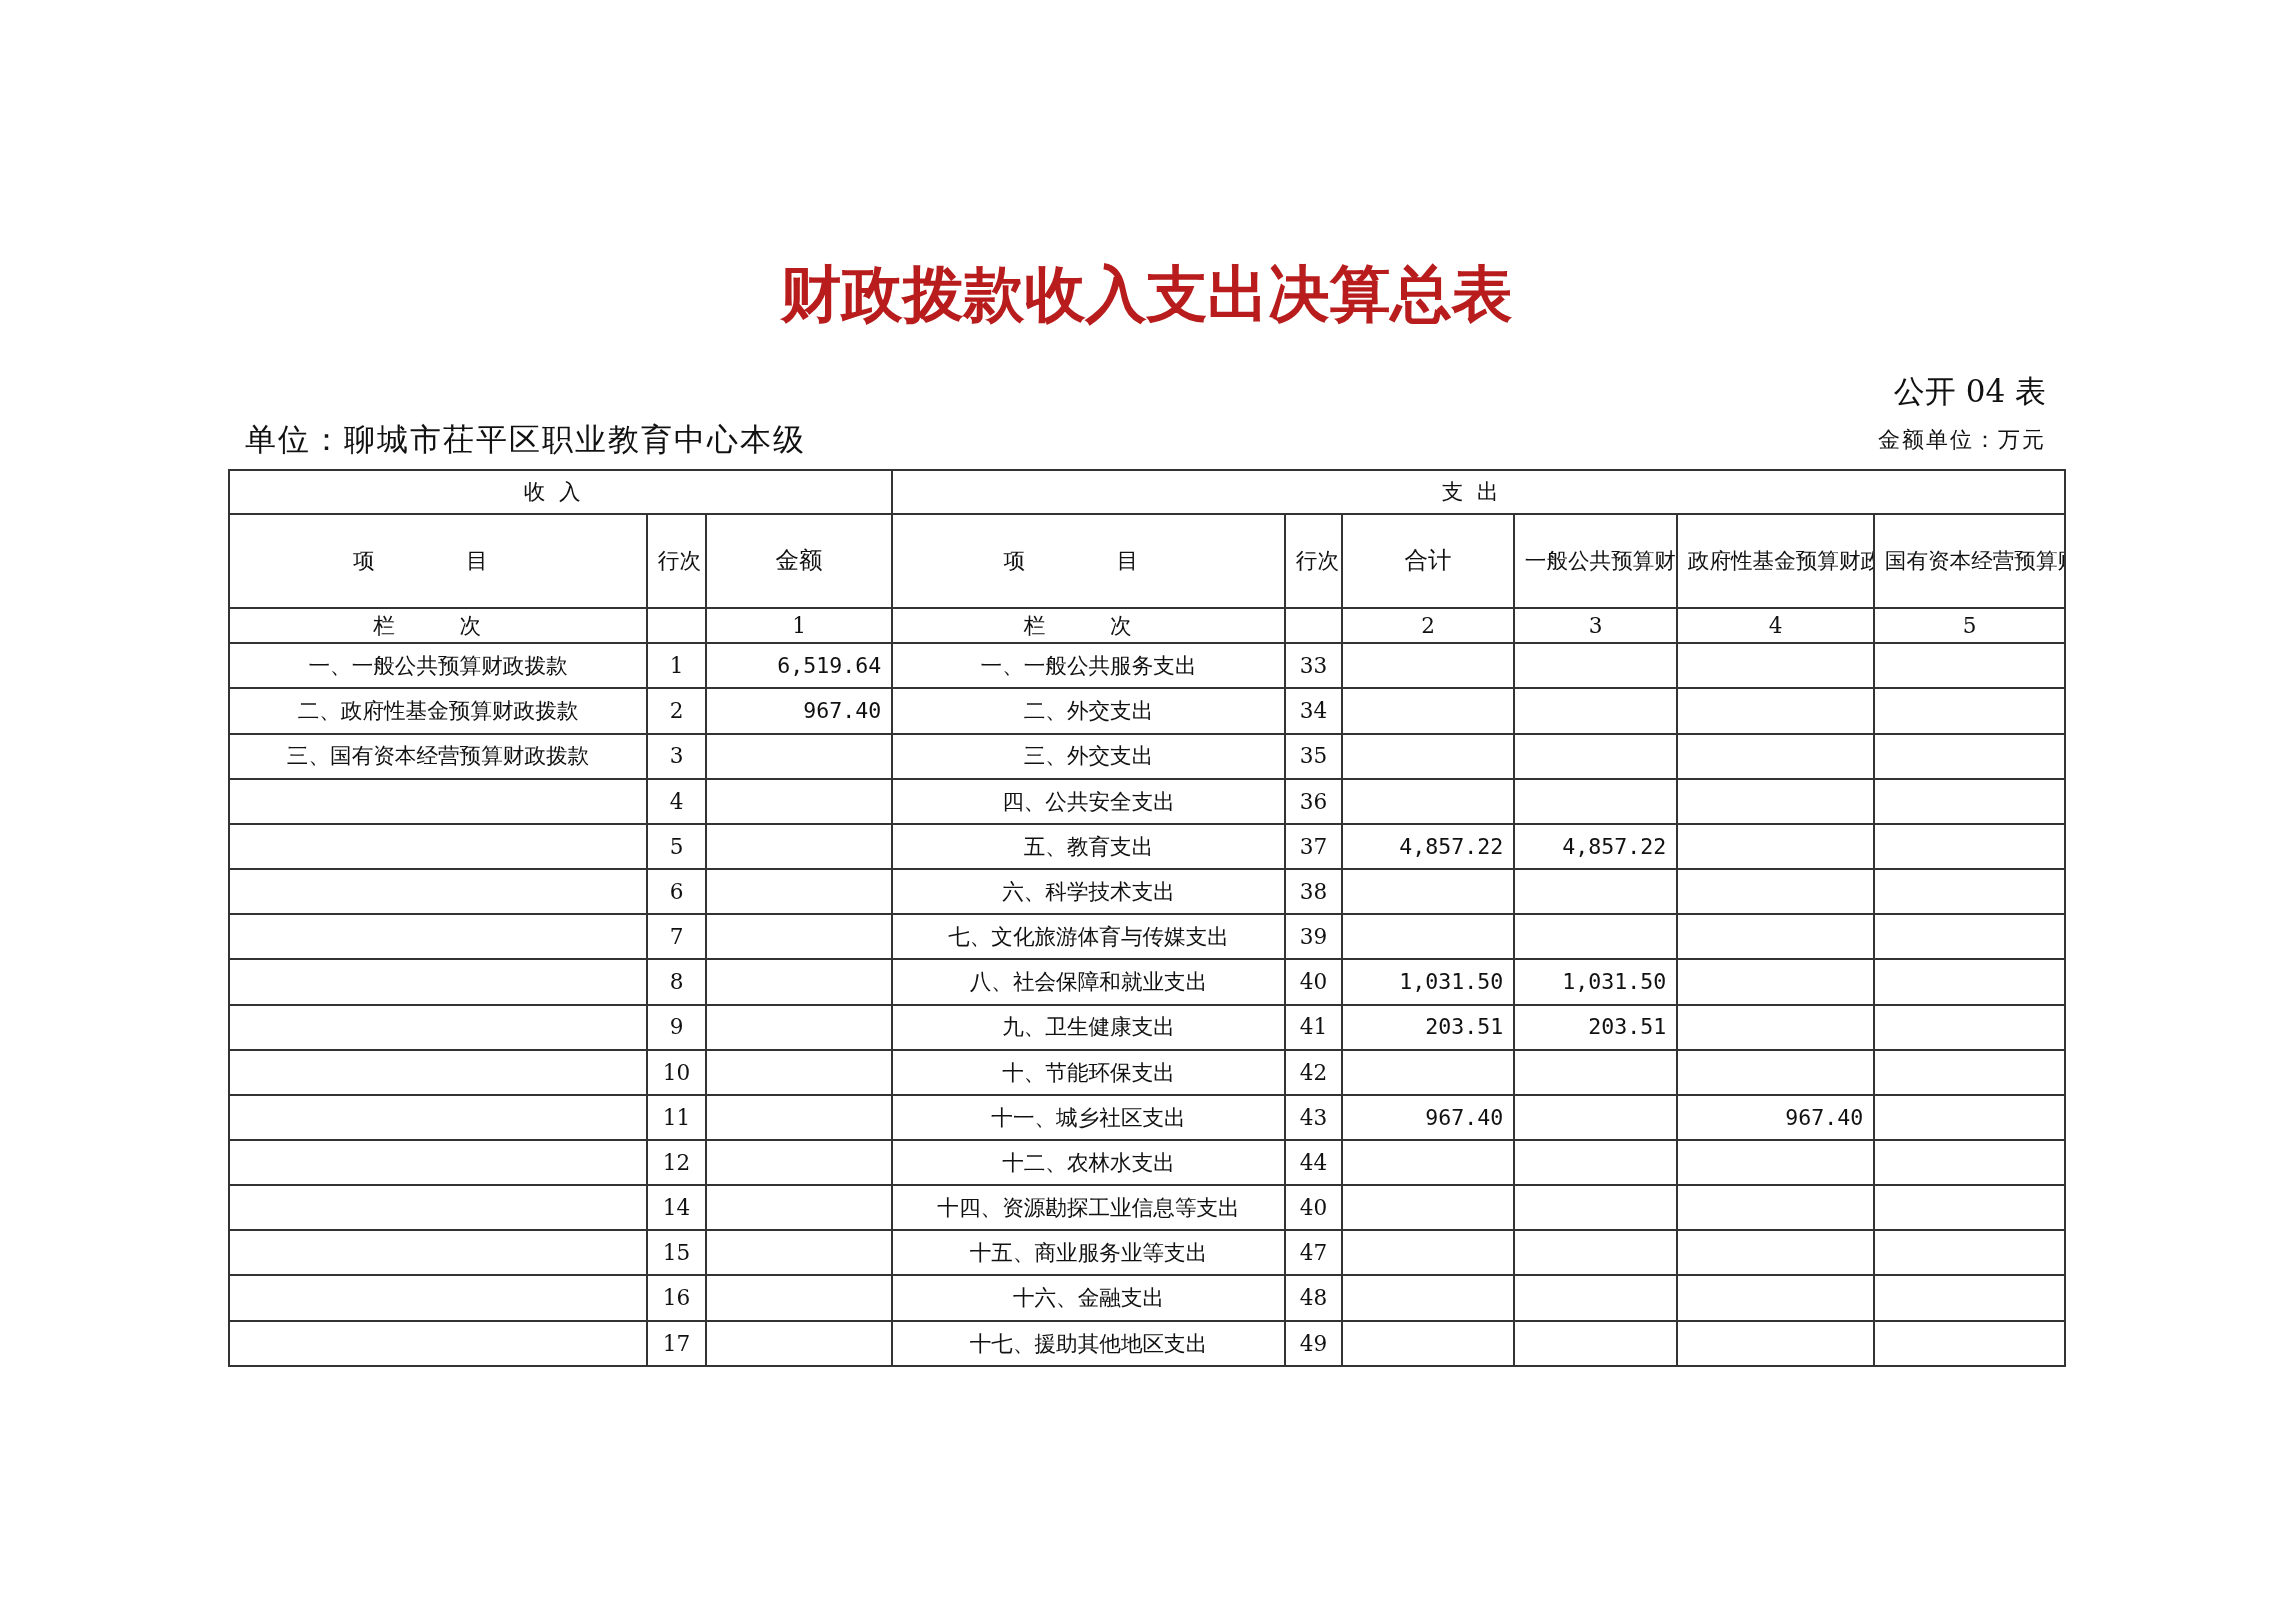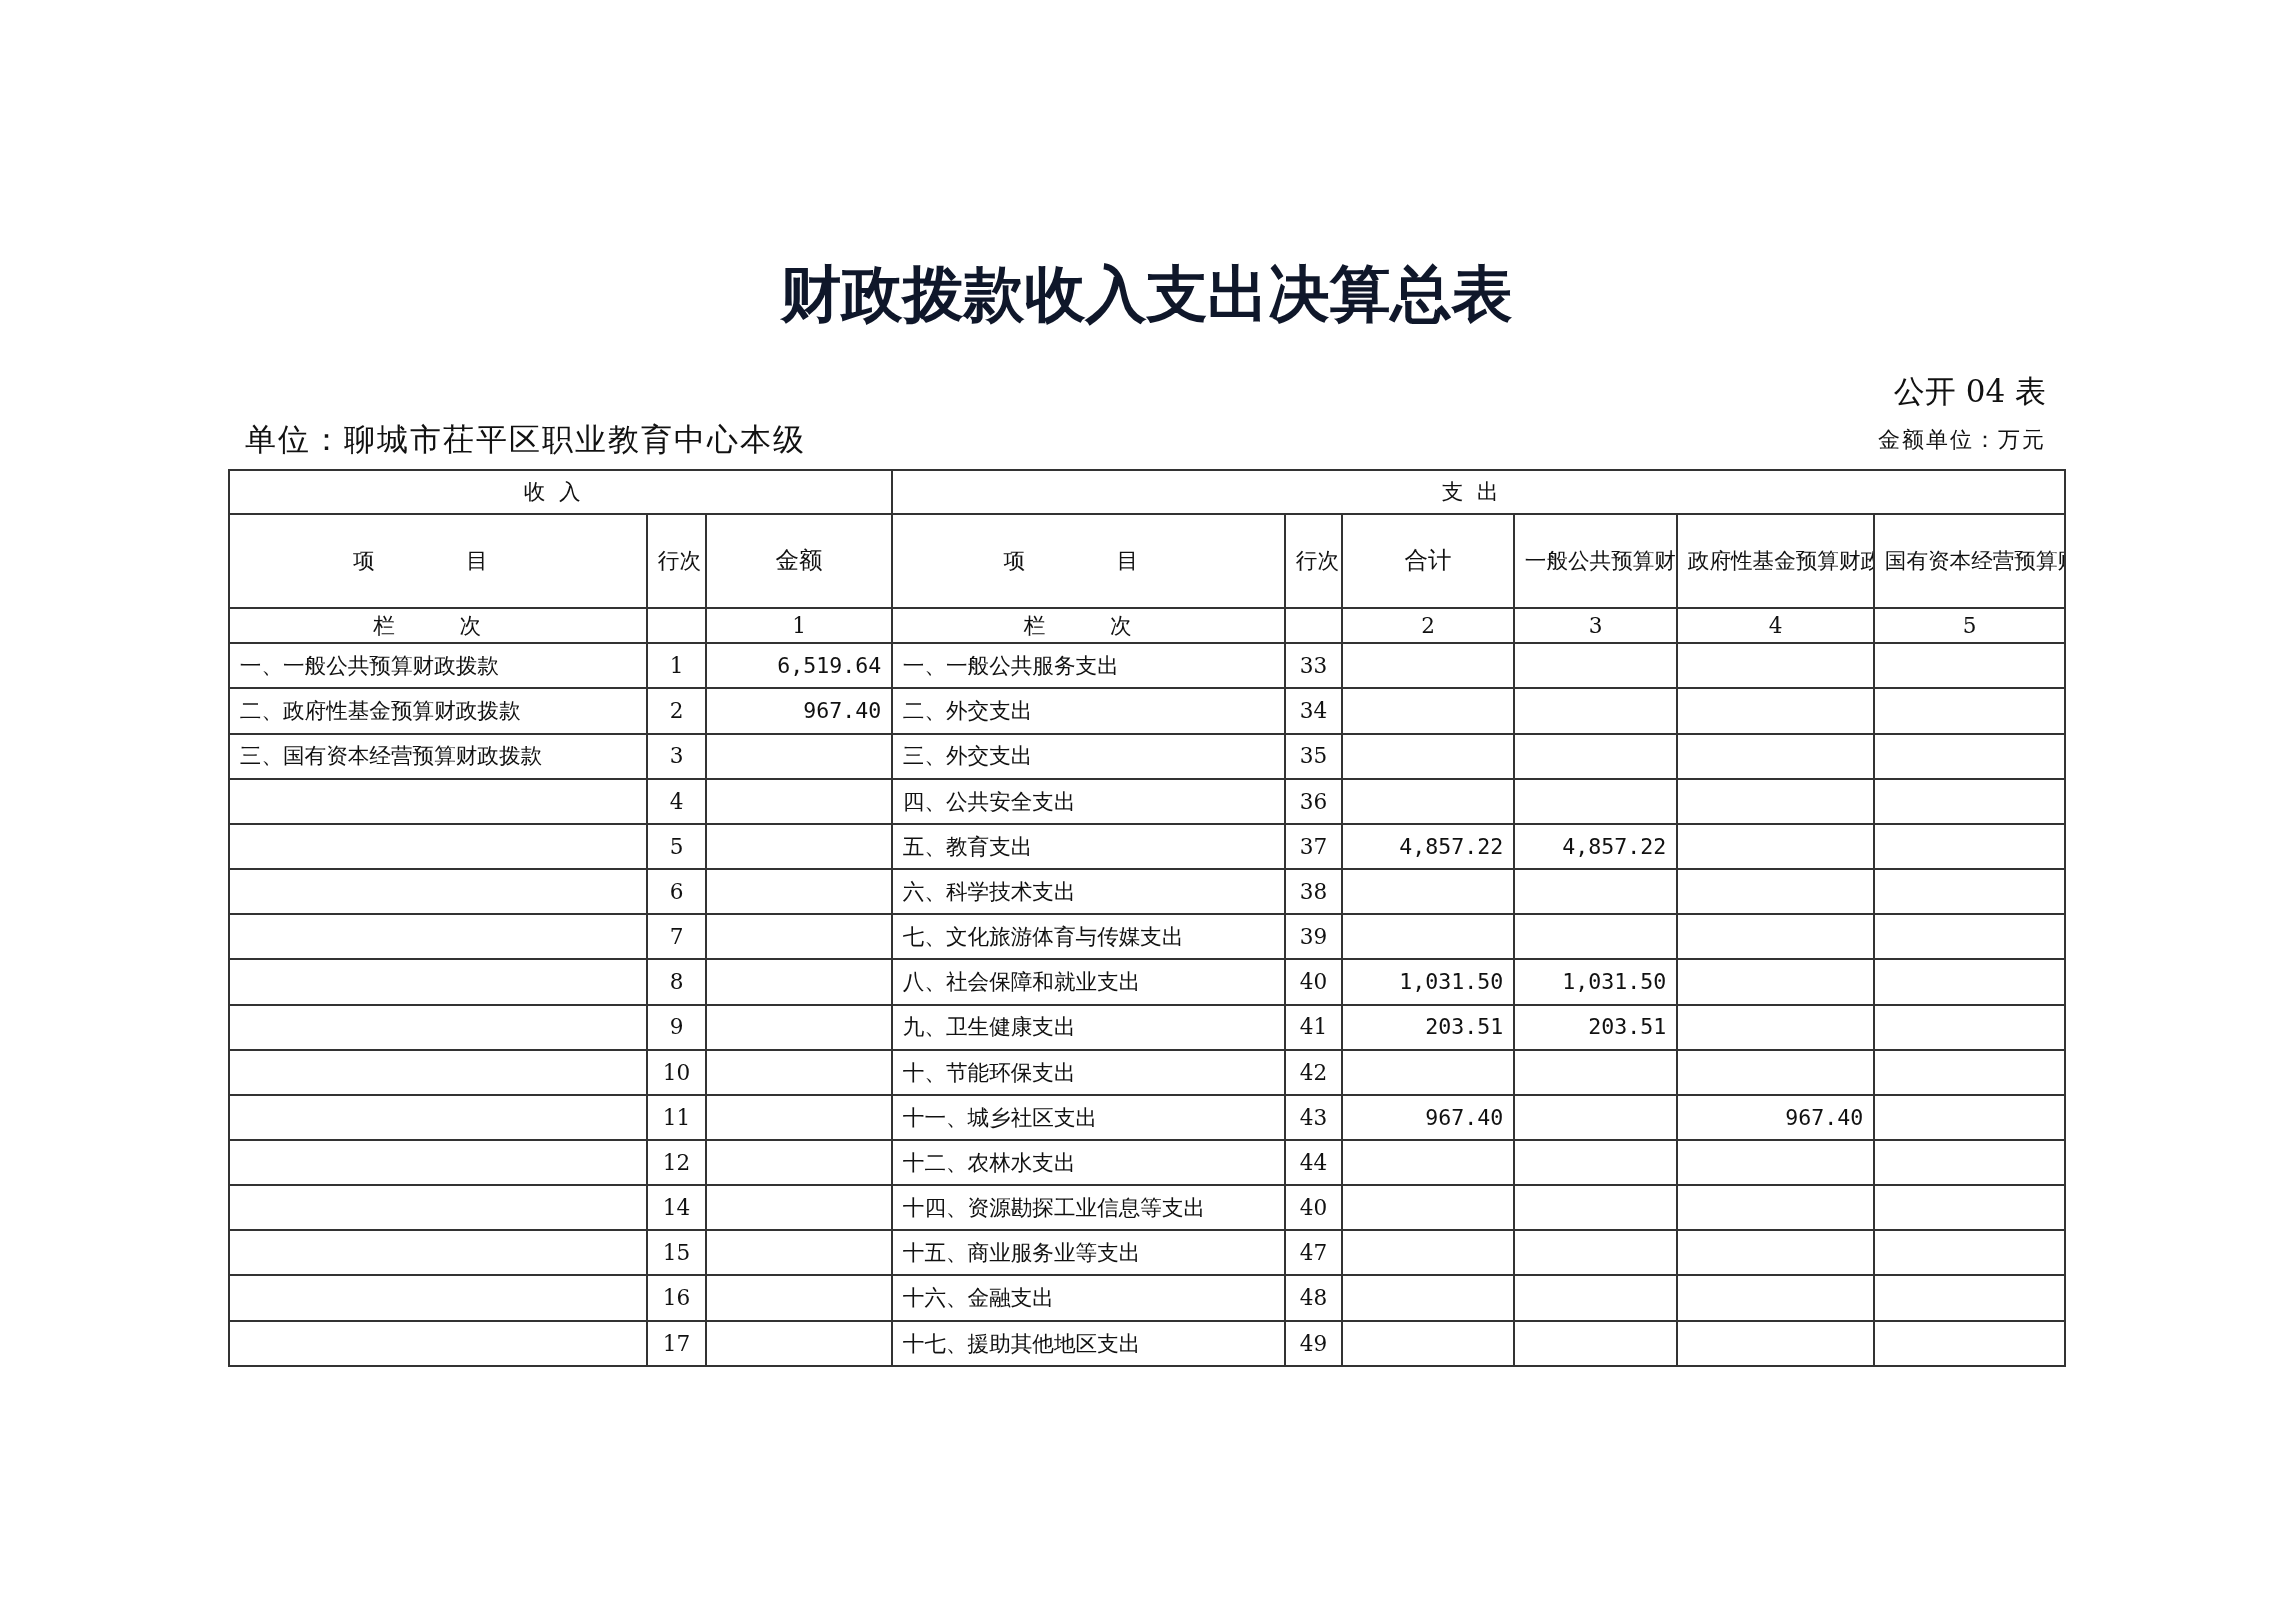--- a/index.html
+++ b/index.html
@@ -1,30 +1,30 @@
 <!DOCTYPE html>
 <html><head>
 <meta charset="utf-8">
 <style>
   html, body { margin: 0; padding: 0; background: #ffffff; }
   body { width: 2293px; height: 1621px; position: relative; overflow: hidden;
          font-family: "DejaVu Serif", "Liberation Serif", serif; color: #111; }
   .title { position: absolute; left: 0; width: 2293px; top: 257px; text-align: center;
            font-family: "DejaVu Serif", serif; font-weight: bold; font-size: 61px;
-           letter-spacing: 0px; color: #0f172a; line-height: 74px; }
+           letter-spacing: 0px; color: #b91c1c; line-height: 74px; }
   .form-no { position: absolute; right: 247px; top: 372px; font-size: 31px; line-height: 39px; }
   .unit-left { position: absolute; left: 245px; top: 420px; font-size: 31px; line-height: 39px; letter-spacing: 2px; }
   .unit-right { position: absolute; right: 247px; top: 420px; font-size: 22px; line-height: 39px; letter-spacing: 2px; }
   table.main { position: absolute; left: 228px; top: 469px; width: 1835px; height: 898px;
                border-collapse: collapse; table-layout: fixed; border: 2.9px solid #333; }
   table.main td { border: 2px solid #333; padding: 0 9.8px; font-size: 21.6px; line-height: 27.4px;
                   overflow: hidden; white-space: nowrap; }
   .c { text-align: center; }
   .r { text-align: right; }
-  .l { text-align: left; }
+  .l { text-align: center; }
   tr.h1 td { height: 40px; letter-spacing: 13.7px; padding-left: 7px; }
   tr.h2 td { height: 87px; margin-left: 36px; }
   tr.h3 td { height: 32px; }
   tr.d td { height: 41px; }
   .stack { white-space: normal; line-height: 35px; font-size: 23.5px; }
   .spaced { letter-spacing: 35px; }
   .spaced2 { letter-spacing: 21.6px; }
   .num { font-family: "DejaVu Sans Mono", "Liberation Mono", monospace; font-size: 20.6px; letter-spacing: 0px; }
 </style>
 </head>

